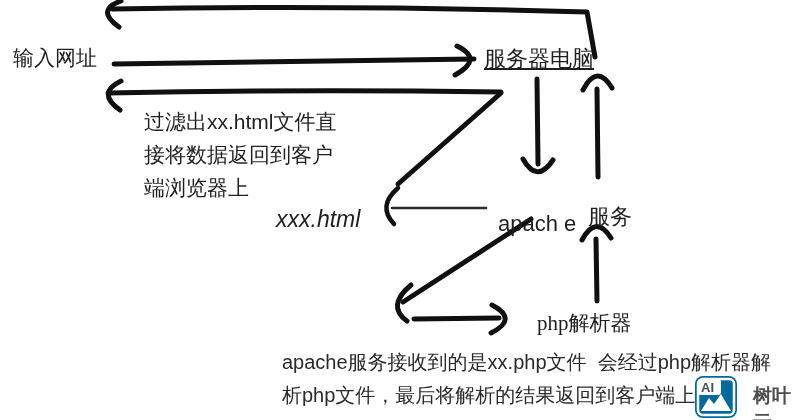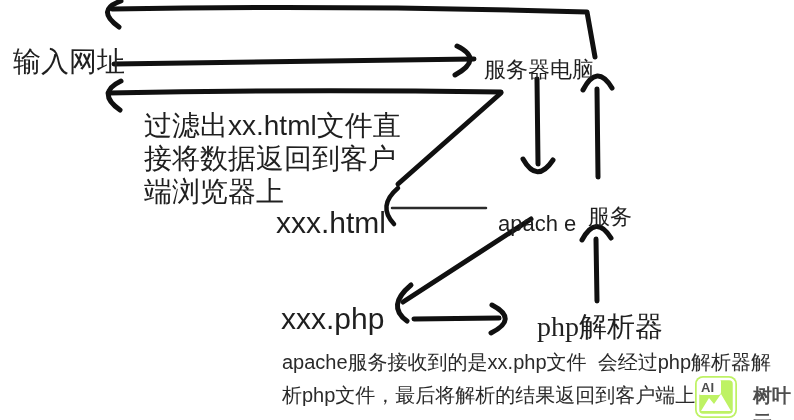--- a/index.html
+++ b/index.html
@@ -22,30 +22,30 @@
     width: 794px;
     height: 420px;
   }
   .lbl {
     position: absolute;
     color: #1f1f1f;
     white-space: pre;
     line-height: 1.15;
   }
   .cjk   { font-size: 22px; }
-  .cjk-s { font-size: 28px; }
-  .mono-like { font-size: 30px; }
+  .cjk-s { font-size: 21px; }
+  .mono-like { font-size: 23px; font-style: italic; }
   .note  { font-size: 20px; color: #2a2a2a; }
   #wm-badge {
     position: absolute;
     left: 695px;
     top: 376px;
     width: 42px;
     height: 42px;
-    background: #bef264;
+    background: #0369a1;
     border-radius: 8px;
     z-index: 5;
   }
   #wm-brand {
     position: absolute;
     left: 753px;
     top: 383px;
     font-size: 19px;
     font-weight: bold;
     color: #4d4d4d;
@@ -87,32 +87,31 @@
       <path d="M 492 305 Q 519 319 491 333"></path>
 
       <path d="M 597 301 L 596 239"></path>
       <path d="M 582 240 Q 596 214 611 238"></path>
     </g>
   </svg>
 
   <div class="lbl cjk-s" style="left:13px; top:46px;">输入网址</div>
 
 
-  <div class="lbl cjk" style="left:484px; top:57px;">服务器电脑</div>
+  <div class="lbl cjk" style="left:484px; top:46px;text-decoration:underline;">服务器电脑</div>
 
   <div class="lbl cjk-s" style="left:144px; top:110px;text-align:right;">过滤出xx.html文件直</div>
   <div class="lbl cjk-s" style="left:144px; top:176px;">端浏览器上</div>
   <div class="lbl cjk-s" style="left:144px; top:143px;">接将数据返回到客户</div>
 
   <div class="lbl mono-like" style="left:276px; top:206px;">xxx.html</div>
 
   <div class="lbl cjk" style="left:498px; top:211px;">apach e</div>
   <div class="lbl cjk" style="left:588px; top:204px;">服务</div>
 
-  <div class="lbl mono-like" style="left:281px; top:302px;">xxx.php</div>
 
   <div class="lbl cjk-s" style="left:537px; top:311px;font-family:Liberation Serif, serif;">php解析器</div>
 
   <div class="lbl note" style="left:282px; top:351px;">apache服务接收到的是xx.php文件  会经过php解析器解</div>
   <div class="lbl note" style="left:282px; top:384px;">析php文件，最后将解析的结果返回到客户端上</div>
 
   <div id="wm-badge">
     <svg width="42" height="42" viewBox="0 0 42 42">
       <rect x="3" y="3" width="36" height="36" rx="5" fill="none" stroke="#ffffff" stroke-width="2.5"></rect>
       <rect x="3" y="3" width="23" height="16" rx="3" fill="#ffffff"></rect>

